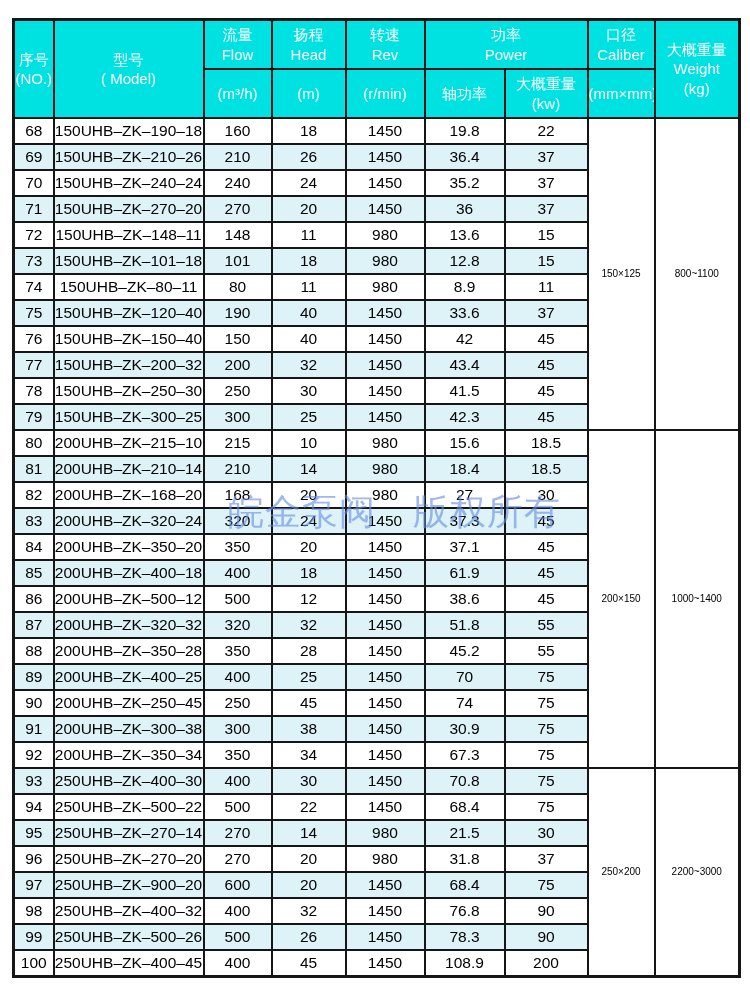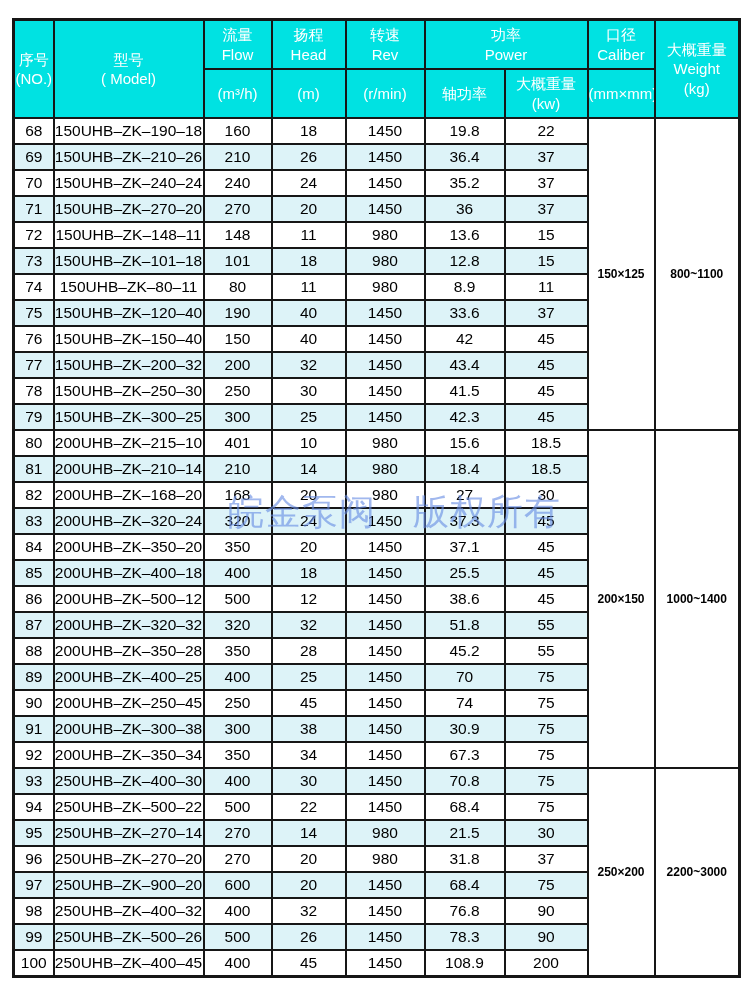--- a/index.html
+++ b/index.html
@@ -46,22 +46,21 @@
     line-height: 1;
   }
   tbody tr {
     height: 26px;
   }
   tbody tr.alt td {
     background: #ddf3f8;
   }
   tbody td.merged {
     background: #ffffff !important;
-    font-size: 12px;
-    font-weight: bold;
+    font-size: 10px;
   }
   .watermark {
     position: absolute;
     left: 228px;
     top: 488px;
     font-size: 36px;
     letter-spacing: 1px;
     color: rgba(104, 140, 228, 0.62);
     white-space: pre;
     pointer-events: none;
@@ -239,21 +238,21 @@
           <td>150UHB–ZK–300–25</td>
           <td>300</td>
           <td>25</td>
           <td>1450</td>
           <td>42.3</td>
           <td>45</td>
         </tr>
         <tr>
           <td>80</td>
           <td>200UHB–ZK–215–10</td>
-          <td>401</td>
+          <td>215</td>
           <td>10</td>
           <td>980</td>
           <td>15.6</td>
           <td>18.5</td>
           <td rowspan="13" class="merged">200×150</td>
           <td rowspan="13" class="merged">1000~1400</td>
         </tr>
         <tr class="alt">
           <td>81</td>
           <td>200UHB–ZK–210–14</td>
@@ -289,21 +288,21 @@
           <td>1450</td>
           <td>37.1</td>
           <td>45</td>
         </tr>
         <tr class="alt">
           <td>85</td>
           <td>200UHB–ZK–400–18</td>
           <td>400</td>
           <td>18</td>
           <td>1450</td>
-          <td>25.5</td>
+          <td>61.9</td>
           <td>45</td>
         </tr>
         <tr>
           <td>86</td>
           <td>200UHB–ZK–500–12</td>
           <td>500</td>
           <td>12</td>
           <td>1450</td>
           <td>38.6</td>
           <td>45</td>

